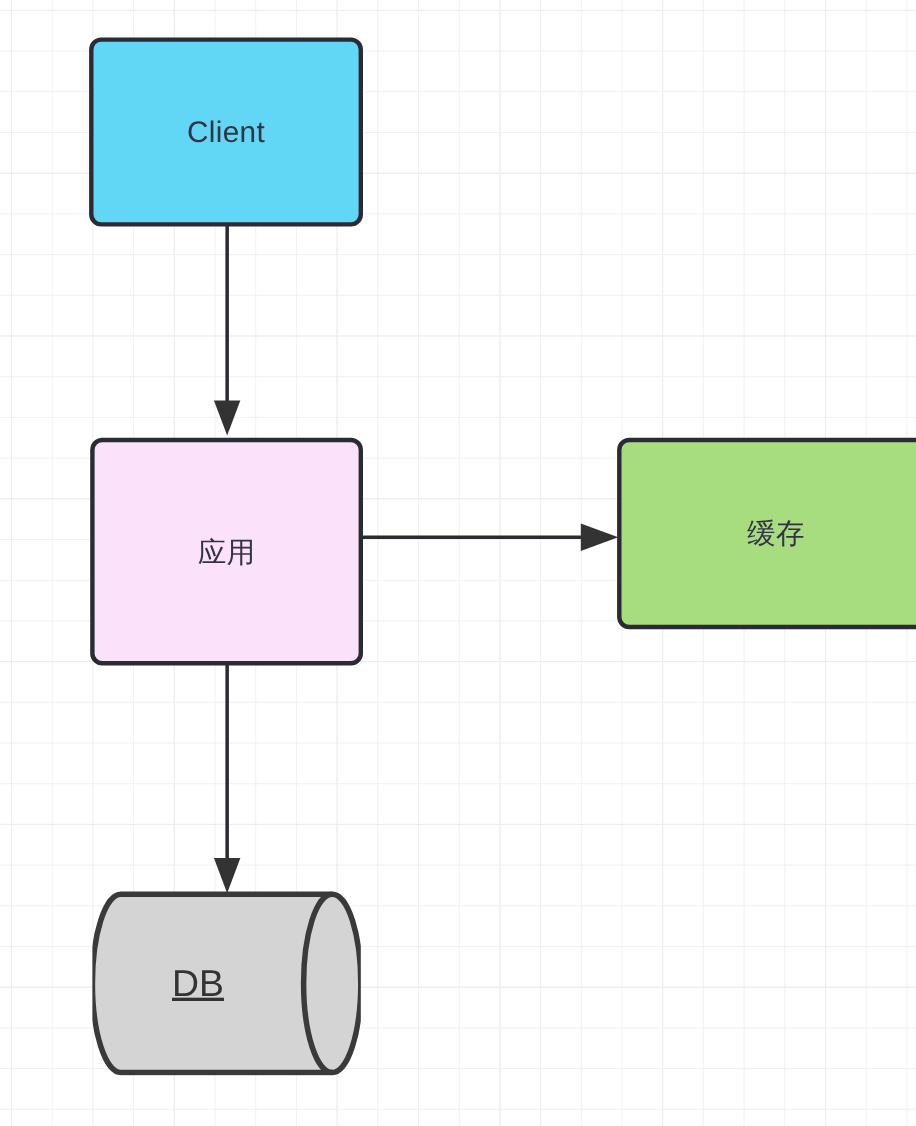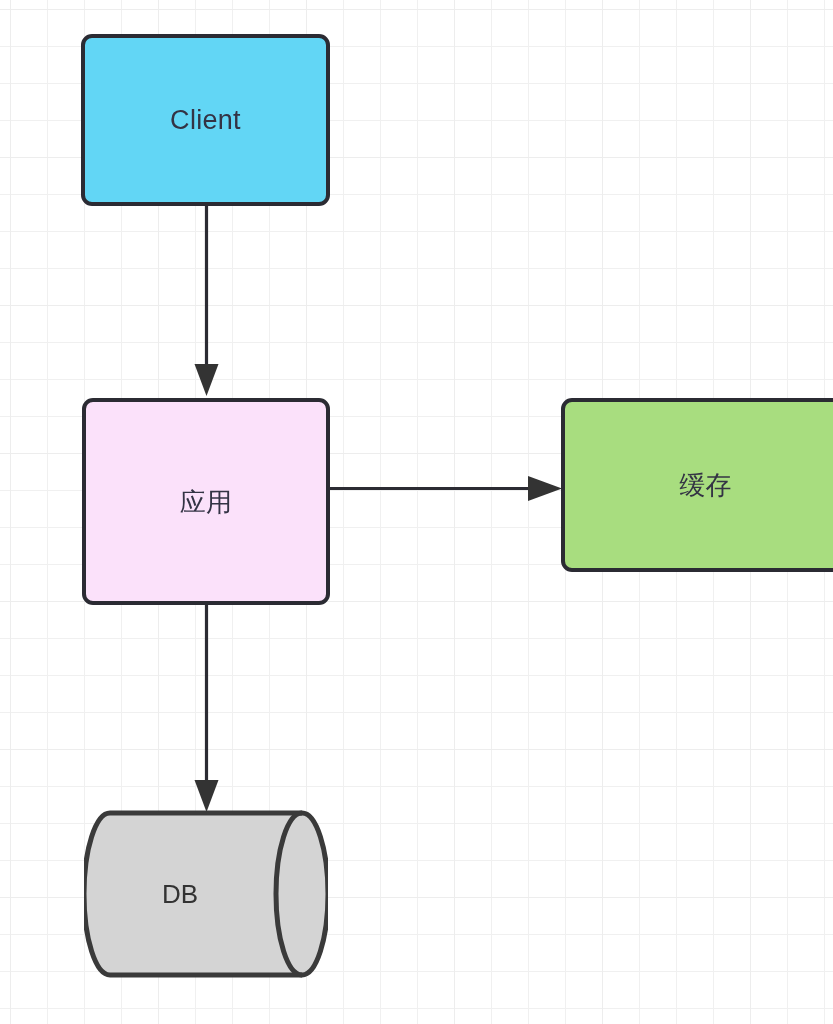--- a/index.html
+++ b/index.html
@@ -81,22 +81,23 @@
   #db-text {
     position: absolute;
     left: 0;
     top: 0;
     width: 192px;
     height: 168px;
     display: flex;
     align-items: center;
     justify-content: center;
     color: #333333;
-    font-size: 26px;
+    font-size: 34px;
     user-select: none;
+    text-decoration: underline;
   }
 
   
   .edge {
     position: absolute;
     z-index: 2;
   }
   .edge svg { display: block; overflow: visible; }
   .edge-line {
     stroke: #2b2b33;

